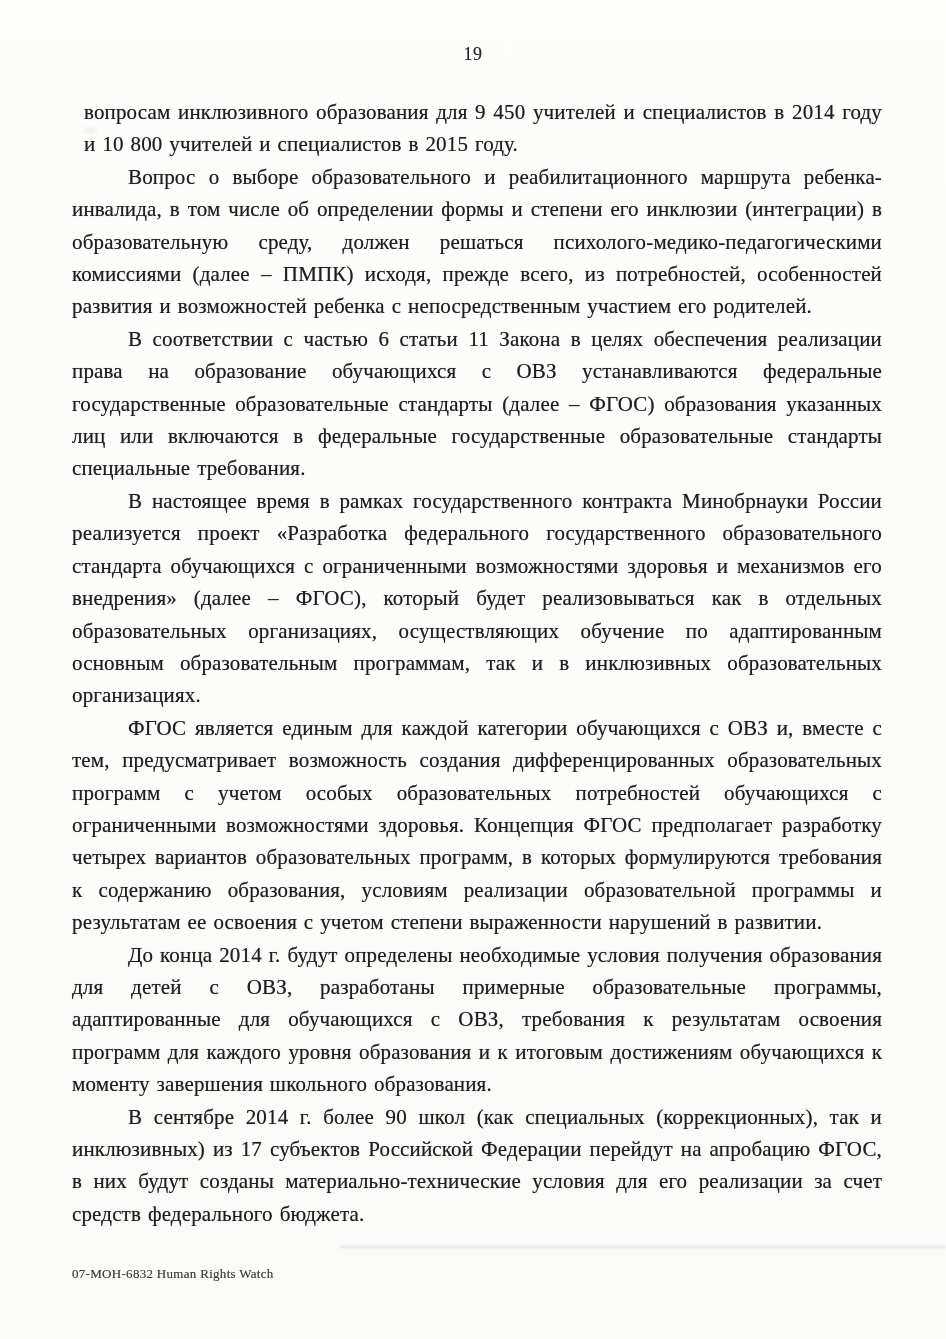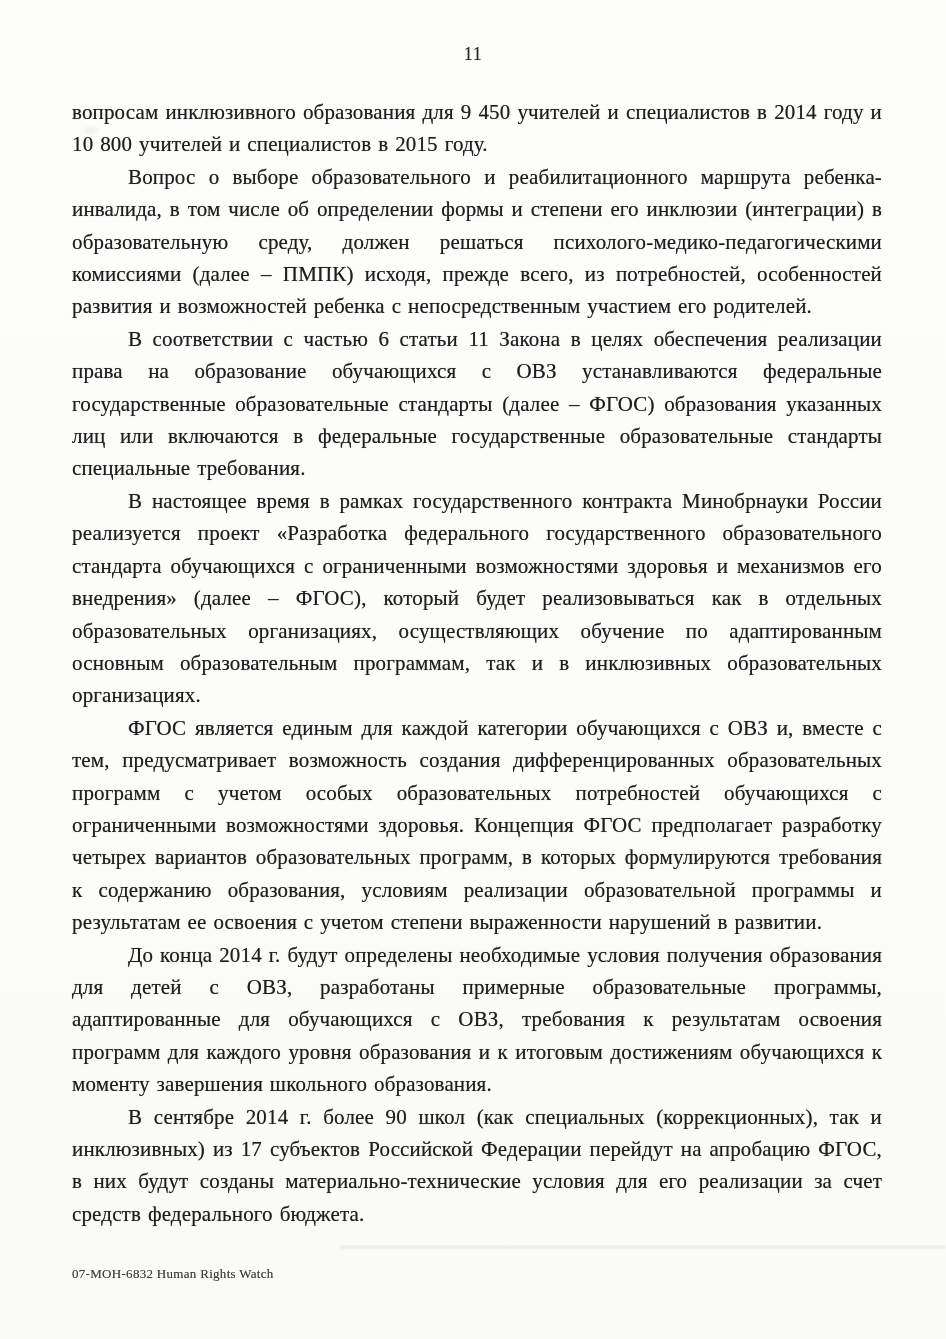--- a/index.html
+++ b/index.html
@@ -41,20 +41,21 @@
     line-height: 32.4px;
     text-align: justify;
     text-indent: 56px;
     word-spacing: 1.5px;
     letter-spacing: 0.15px;
     color: #1e1e1e;
     text-shadow: 0 0 0.7px rgba(25,25,25,0.6);
   }
   .para.no-indent {
     text-indent: 0;
+    margin-left: 12px;
   }
   .footer {
     position: absolute;
     top: 1266px;
     left: 72px;
     font-size: 13px;
     letter-spacing: 0.3px;
     color: #3d3d3c;
     text-shadow: 0 0 0.5px rgba(60,60,60,0.5);
   }
@@ -75,21 +76,21 @@
     filter: blur(2px);
   }
   .smudge-1 { top: 128px; left: 84px;  width: 14px; height: 5px; }
   .smudge-2 { top: 204px; left: 108px; width: 6px;  height: 5px; }
 </style>
 </head>
 <body>
 
 <div class="page">
 
-  <div class="page-number">11</div>
+  <div class="page-number">19</div>
 
   <div class="body-block">
     <p class="para no-indent">вопросам инклюзивного образования для 9 450 учителей и специалистов в 2014 году и 10 800 учителей и специалистов в 2015 году.</p>
     <p class="para">Вопрос о выборе образовательного и реабилитационного маршрута ребенка-инвалида, в том числе об определении формы и степени его инклюзии (интеграции) в образовательную среду, должен решаться психолого-медико-педагогическими комиссиями (далее – ПМПК) исходя, прежде всего, из потребностей, особенностей развития и возможностей ребенка с непосредственным участием его родителей.</p>
     <p class="para">В соответствии с частью 6 статьи 11 Закона в целях обеспечения реализации права на образование обучающихся с ОВЗ устанавливаются федеральные государственные образовательные стандарты (далее – ФГОС) образования указанных лиц или включаются в федеральные государственные образовательные стандарты специальные требования.</p>
     <p class="para">В настоящее время в рамках государственного контракта Минобрнауки России реализуется проект «Разработка федерального государственного образовательного стандарта обучающихся с ограниченными возможностями здоровья и механизмов его внедрения» (далее – ФГОС), который будет реализовываться как в отдельных образовательных организациях, осуществляющих обучение по адаптированным основным образовательным программам, так и в инклюзивных образовательных организациях.</p>
     <p class="para">ФГОС является единым для каждой категории обучающихся с ОВЗ и, вместе с тем, предусматривает возможность создания дифференцированных образовательных программ с учетом особых образовательных потребностей обучающихся с ограниченными возможностями здоровья. Концепция ФГОС предполагает разработку четырех вариантов образовательных программ, в которых формулируются требования к содержанию образования, условиям реализации образовательной программы и результатам ее освоения с учетом степени выраженности нарушений в развитии.</p>
     <p class="para">До конца 2014 г. будут определены необходимые условия получения образования для детей с ОВЗ, разработаны примерные образовательные программы, адаптированные для обучающихся с ОВЗ, требования к результатам освоения программ для каждого уровня образования и к итоговым достижениям обучающихся к моменту завершения школьного образования.</p>
     <p class="para">В сентябре 2014 г. более 90 школ (как специальных (коррекционных), так и инклюзивных) из 17 субъектов Российской Федерации перейдут на апробацию ФГОС, в них будут созданы материально-технические условия для его реализации за счет средств федерального бюджета.</p>
   </div>

